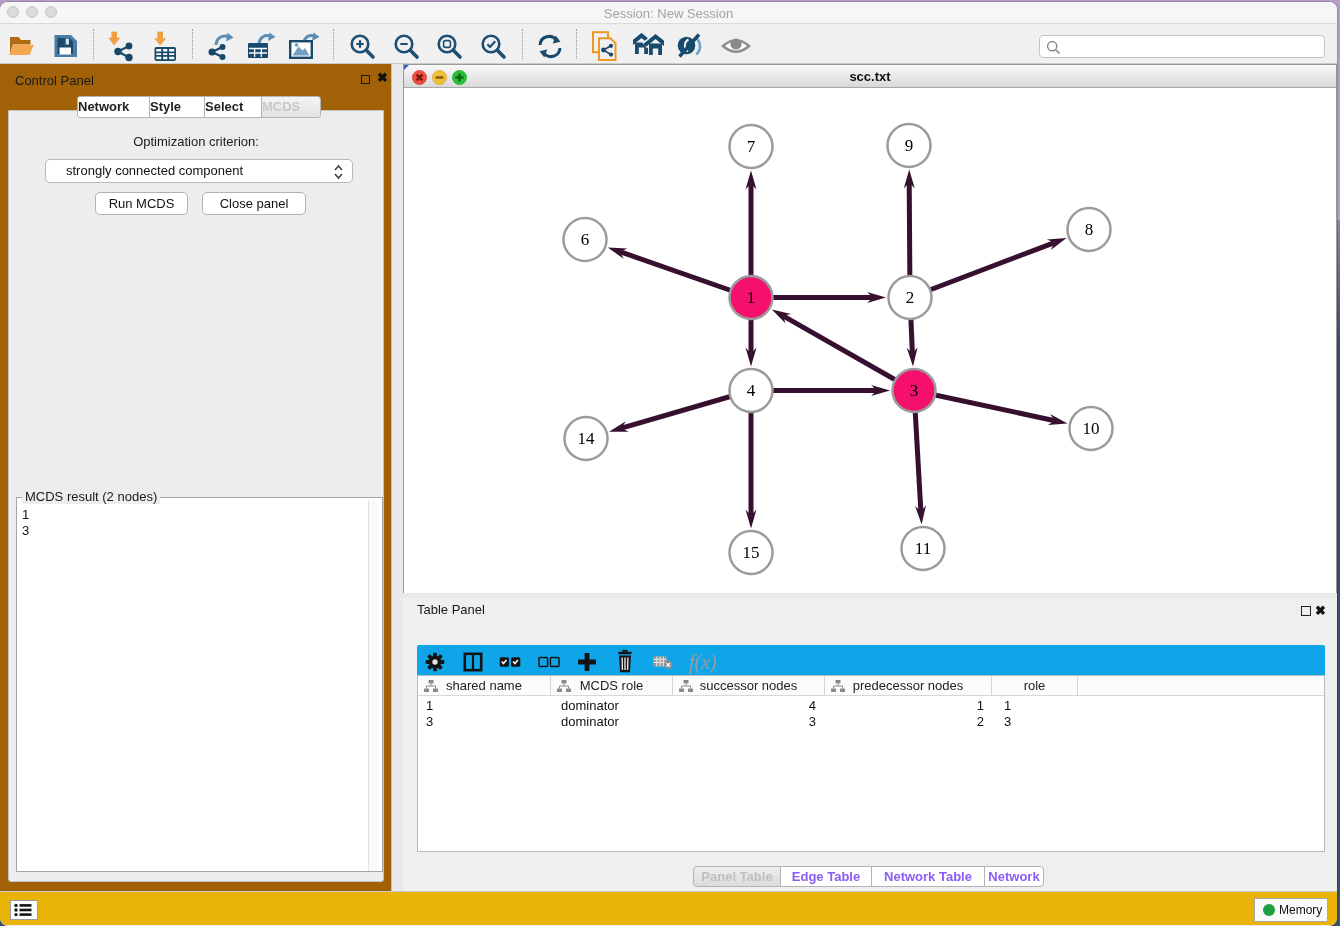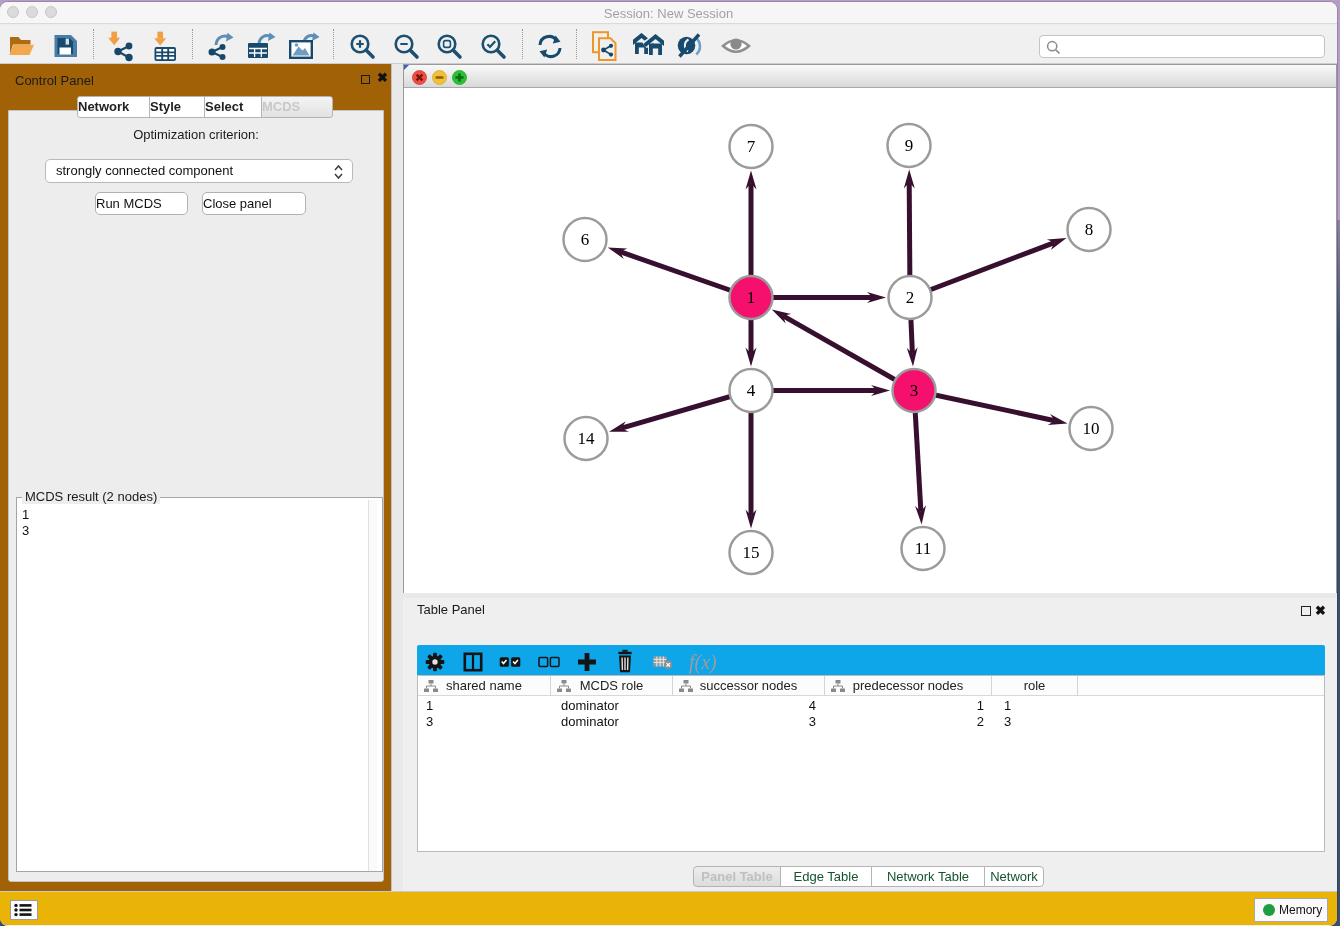--- a/index.html
+++ b/index.html
@@ -22,44 +22,44 @@
 
 #cpanel{left:0;top:0;width:392px;height:827px;background:#a16207;border-right:1px solid #c2c2c2}
 #cpanel .ph{left:15px;top:9px;font-size:13px;color:#1a1a1a}
 .tabs{display:flex}
 .tab{border:1px solid #b4b4b4;background:#fff;font-size:13px;font-weight:bold;color:#222;text-align:left;line-height:20px;height:22px;margin-left:-1px}
 .tab.dis{background:linear-gradient(#f4f4f4,#e2e2e2);color:#c8c8c8}
 #cpbox{left:8px;top:46px;width:376px;height:772px;background:#ededed;border:1px solid #c3c3c3;border-radius:0 0 3px 3px}
 #cptabs{left:78px;top:32px}
 #cptabs .tab:first-child{border-radius:3px 0 0 3px}
 #cptabs .tab:last-child{border-radius:0 3px 3px 0}
-#optlab{left:0;top:63px;width:392px;text-align:center;font-size:13px;color:#1a1a1a}
-#dropdown{left:45px;top:95px;width:308px;height:24px;background:#fff;border:1px solid #b9b9b9;border-radius:5px;font-size:13px;color:#111;line-height:22px;padding-left:10px}
-.btn{background:#fff;border:1px solid #b2b2b2;border-radius:5px;font-size:13px;color:#111;text-align:left;line-height:21px;height:23px}
+#optlab{left:0;top:70px;width:392px;text-align:center;font-size:13px;color:#1a1a1a}
+#dropdown{left:45px;top:95px;width:308px;height:24px;background:#fff;border:1px solid #b9b9b9;border-radius:5px;font-size:13px;color:#111;line-height:22px;padding-left:20px}
+.btn{background:#fff;border:1px solid #b2b2b2;border-radius:5px;font-size:13px;color:#111;text-align:center;line-height:21px;height:23px}
 #runbtn{left:95px;top:128px;width:93px}
 #closebtn{left:202px;top:128px;width:104px}
 #groupbox{left:16px;top:433px;width:367px;height:375px;background:#fff;border:1px solid #a5a5a5}
 #grouplab{left:22px;top:425px;font-size:13px;color:#1a1a1a;background:#ededed;padding:0 3px}
 #mcdsres{left:22px;top:443px;font-size:13px;color:#111;line-height:16px}
 #gbsb{right:5px;top:2px;width:9px;height:371px;background:#fafafa;border-left:1px solid #e0e0e0}
 
 #netframe{left:403px;top:0;width:934px;height:529px;background:#fff;border:1px solid #9a9a9a}
 #nettitle{left:0;top:0;width:100%;height:23px;background:linear-gradient(#f9f9f9,#d9d9d9);border-bottom:1px solid #a8a8a8}
 #nettitle .t{width:100%;top:4px;text-align:center;font-size:13px;font-weight:bold;color:#111}
 #netcanvas{left:0;top:24px;width:932px;height:504px;background:#fff}
 
 #tpanel{left:403px;top:534px;width:934px;height:293px;background:#efefef}
 #tpanel .ph{left:14px;top:4px;font-size:13px;color:#1a1a1a}
 #ttool{left:14px;top:47px;width:908px;height:34px;background:#0ea5e9;border-radius:2px}
 #ttable{left:14px;top:77px;width:908px;height:177px;background:#fff;border:1px solid #bbb}
 #thead{left:0;top:0;width:100%;height:20px;background:#fcfcfc;border-bottom:1px solid #d8d8d8}
 .hcell{border-right:1px solid #d4d4d4;height:20px;top:0;font-size:13px;color:#222;text-align:center;line-height:19px}
 .trow{font-size:13px;color:#111;height:16px}
 #ttabs{left:0;top:268px;width:934px}
-.ttab{border:1px solid #b4b4b4;background:#fff;font-size:13px;font-weight:normal;color:#14532d;text-align:center;line-height:19px;height:21px;margin-left:-1px}
+.ttab{border:1px solid #b4b4b4;background:#fff;font-size:13px;font-weight:bold;color:#8b5cf6;text-align:center;line-height:19px;height:21px;margin-left:-1px}
 .ttab.dis{background:linear-gradient(#ededed,#dcdcdc);color:#bfbfbf;font-weight:bold}
 
 #statusbar{left:0;top:889px;width:100%;height:34px;background:#eab308;border-top:1px solid #c9c9c9}
 #listbtn{left:10px;top:8px;width:28px;height:20px;background:#fdfdfd;border:1px solid #9c9c9c}
 #membtn{left:1254px;top:6px;width:74px;height:24px;background:#fafafa;border:1px solid #a8a8a8;font-size:12px;color:#111}
 #toolbar>svg,#netcanvas svg,#ttool svg,#listbtn svg{display:block}
 .hic{position:absolute;left:6px;top:4px}
 </style></head>
 <body>
 <div class="abs" id="bluestrip"></div>
@@ -225,21 +225,21 @@
   <div class="abs" id="content">
     <div class="abs" id="cpanel">
       <div class="abs ph">Control Panel</div>
       <div class="abs" style="left:361px;top:11px;width:9px;height:9px;border:1.5px solid #1a1a1a"></div>
       <div class="abs" style="left:377px;top:6px;font-size:13px;font-weight:bold;color:#111">✖</div>
       <div class="abs" id="cpbox"></div>
       <div class="abs tabs" id="cptabs">
         <div class="tab" style="width:73px">Network</div>
         <div class="tab" style="width:56px">Style</div>
         <div class="tab" style="width:58px">Select</div>
-        <div class="tab dis" style="width:72px">MCDS</div>
+        <div class="tab dis" style="width:60px">MCDS</div>
       </div>
       <div class="abs" id="optlab">Optimization criterion:</div>
       <div class="abs" id="dropdown">strongly connected component
         <svg class="abs" style="right:8px;top:4px" width="11" height="16" viewBox="0 0 11 16">
             <path d="M2 6 L5.5 2 L9 6" fill="none" stroke="#444" stroke-width="1.6"></path>
             <path d="M2 10 L5.5 14 L9 10" fill="none" stroke="#444" stroke-width="1.6"></path>
           </svg>
       </div>
       <div class="abs btn" id="runbtn">Run MCDS</div>
       <div class="abs btn" id="closebtn">Close panel</div>
@@ -253,20 +253,21 @@
       <div class="abs" id="nettitle">
         <svg class="abs" style="left:8px;top:5px" width="60" height="15" viewBox="0 0 60 15">
           <circle cx="7.5" cy="7.5" r="7" fill="#ee4d44" stroke="#d53b33" stroke-width="0.8"></circle>
           <path d="M4.6,4.6 L10.4,10.4 M10.4,4.6 L4.6,10.4" stroke="#7c130d" stroke-width="2.4"></path>
           <circle cx="27.5" cy="7.5" r="7" fill="#f2bf38" stroke="#dca827" stroke-width="0.8"></circle>
           <path d="M3.6,7.5 h7.8" transform="translate(20,0)" stroke="#875e0b" stroke-width="2.6"></path>
           <circle cx="47.5" cy="7.5" r="7" fill="#27c334" stroke="#1fa82c" stroke-width="0.8"></circle>
           <path d="M47.5,3.4 v8.2 M43.4,7.5 h8.2" stroke="#0c6b16" stroke-width="2.6"></path>
         </svg>
         <div class="abs" style="left:0;top:0;width:0;height:0;border-top:5px solid #3a62c0;border-right:5px solid transparent"></div>
+        <div class="abs t">scc.txt</div>
       </div>
       <div class="abs" id="netcanvas">
         <svg width="932" height="504" viewBox="0 0.5 932 504">
           <g stroke="#38102f" stroke-width="5">
             <line x1="347" y1="209" x2="347.0" y2="95.0"></line>
 <line x1="347" y1="209" x2="215.9" y2="163.2"></line>
 <line x1="347" y1="209" x2="469.0" y2="209.0"></line>
 <line x1="347" y1="209" x2="347.0" y2="265.0"></line>
 <line x1="506" y1="209" x2="505.2" y2="94.0"></line>
 <line x1="506" y1="209" x2="650.4" y2="154.1"></line>

